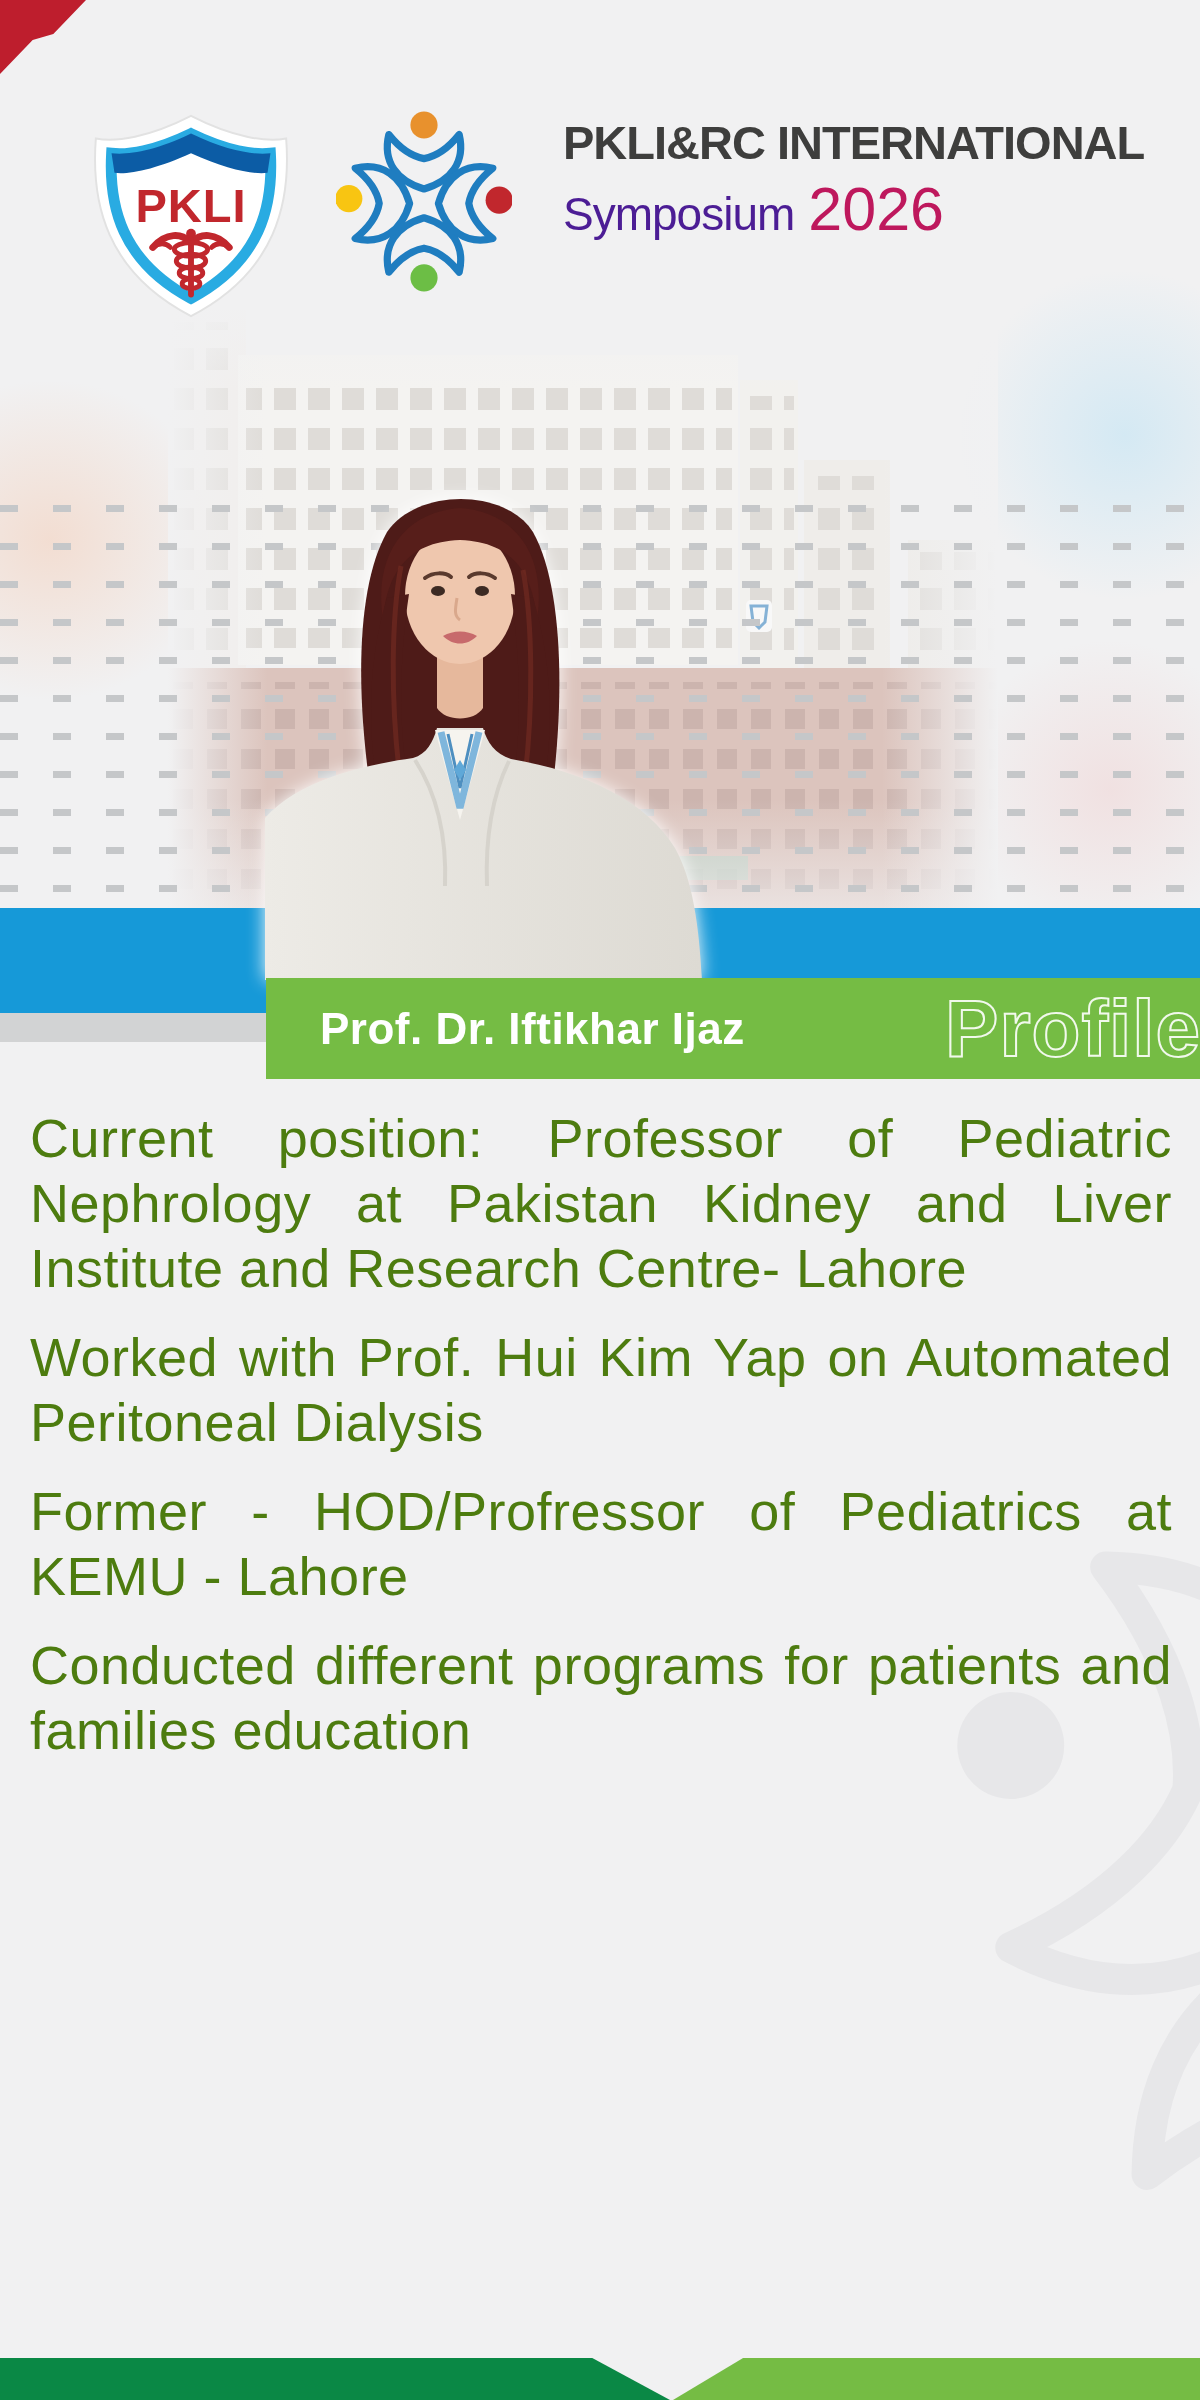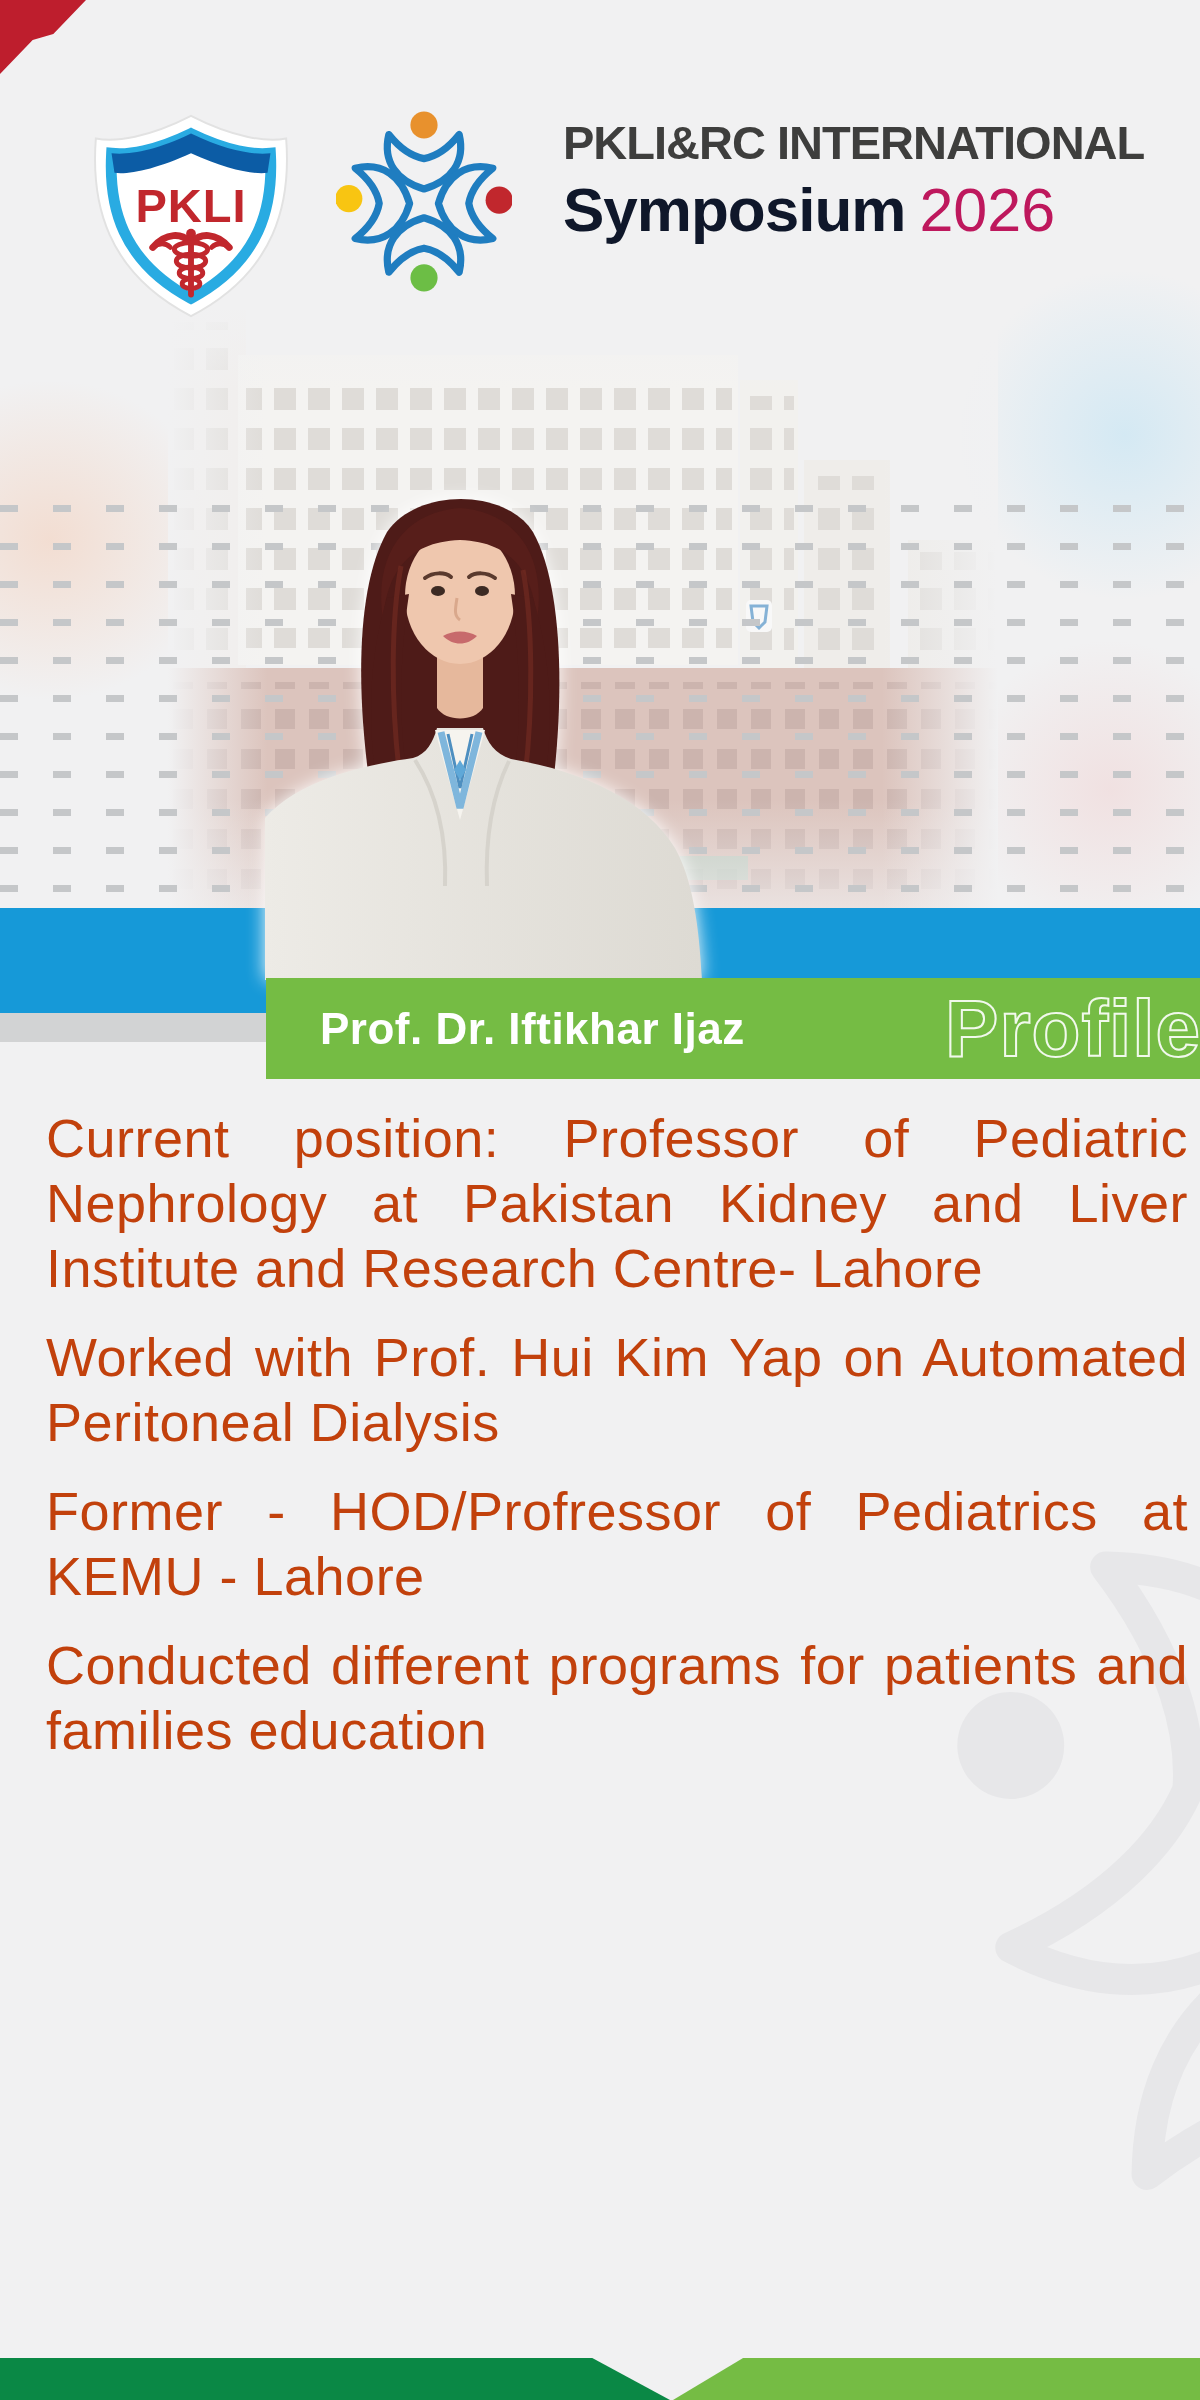--- a/index.html
+++ b/index.html
@@ -20,21 +20,21 @@
   .corner-red{position:absolute;left:0;top:0;width:86px;height:74px;z-index:30;
     background:#BE1E2D;
     clip-path:polygon(0 0,100% 0,62% 46%,38% 54%,0 100%);}
 
   
   .shield-logo{position:absolute;left:88px;top:110px;width:206px;height:212px;z-index:6;}
   .flower-logo{position:absolute;left:336px;top:104px;width:176px;height:194px;z-index:6;}
   .header-text{position:absolute;left:563px;top:116px;z-index:6;}
   .header-line1{font-size:47px;font-weight:700;letter-spacing:-1px;color:#3E3E3D;line-height:54px;white-space:nowrap;}
   .header-line2{margin-top:4px;white-space:nowrap;}
-  .symposium-word{font-size:62px;font-weight:700;letter-spacing:-1px;color:#0f172a;}
+  .symposium-word{font-size:46px;font-weight:400;letter-spacing:-1px;color:#4c1d95;}
   .symposium-year{font-size:61px;font-weight:400;color:#be185d;margin-left:14px;}
 
   
   .building-wrap{position:absolute;left:168px;top:300px;width:830px;height:640px;z-index:1;}
   .building-wrap svg{opacity:.5;}
   .building-wrap::after{content:"";position:absolute;inset:0;
     background:
       linear-gradient(to right,#F1F1F2 0%,rgba(241,241,242,0) 12%,rgba(241,241,242,0) 86%,#F1F1F2 100%),
       linear-gradient(to bottom,#F1F1F2 0%,rgba(241,241,242,0) 14%,rgba(241,241,242,0) 78%,rgba(241,241,242,.85) 100%);}
 
@@ -55,21 +55,21 @@
 
   
   .portrait{position:absolute;left:265px;top:470px;width:440px;height:510px;z-index:4;
     filter:drop-shadow(0 0 9px rgba(255,255,255,.95));}
 
   
   .watermark{position:absolute;left:940px;top:1360px;width:980px;height:980px;z-index:1;
     transform:rotate(14deg);}
 
   
-  .profile-text{position:absolute;left:46px;top:1106px;width:1142px;z-index:10;color:#c2410c;}
+  .profile-text{position:absolute;left:30px;top:1106px;width:1142px;z-index:10;color:#4d7c0f;}
   .para{margin:0 0 24px 0;font-size:54px;line-height:65px;font-weight:400;
     letter-spacing:.5px;text-align:justify;}
 
   
   .bar-dark-green{position:absolute;left:0;top:2358px;width:670px;height:42px;background:#0A8845;z-index:8;
     clip-path:polygon(0 0,88.4% 0,100% 100%,0 100%);}
   .bar-light-green{position:absolute;left:673px;top:2358px;width:527px;height:42px;background:#75BC44;z-index:8;
     clip-path:polygon(13.3% 0,100% 0,100% 100%,0 100%);}
 </style>
 </head>

